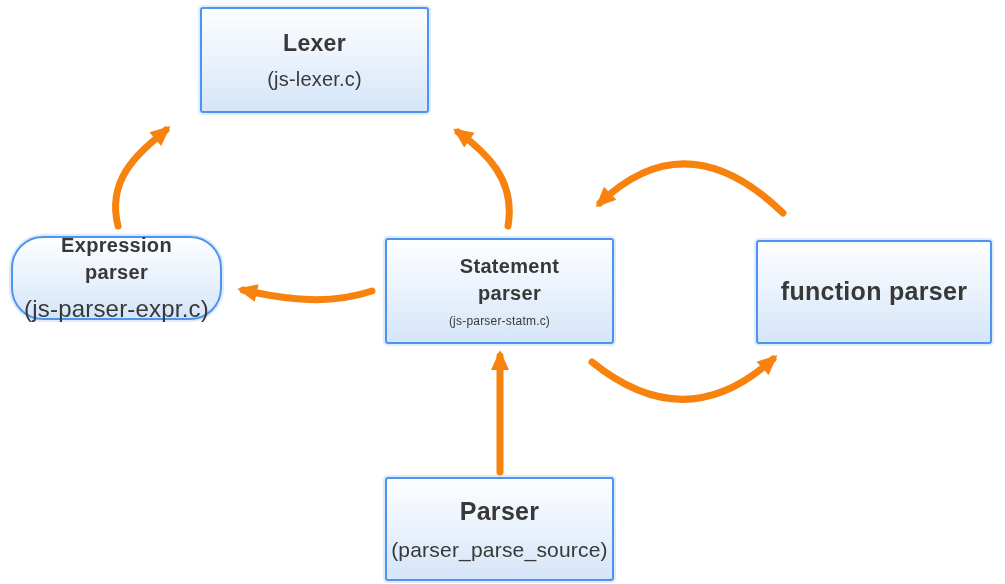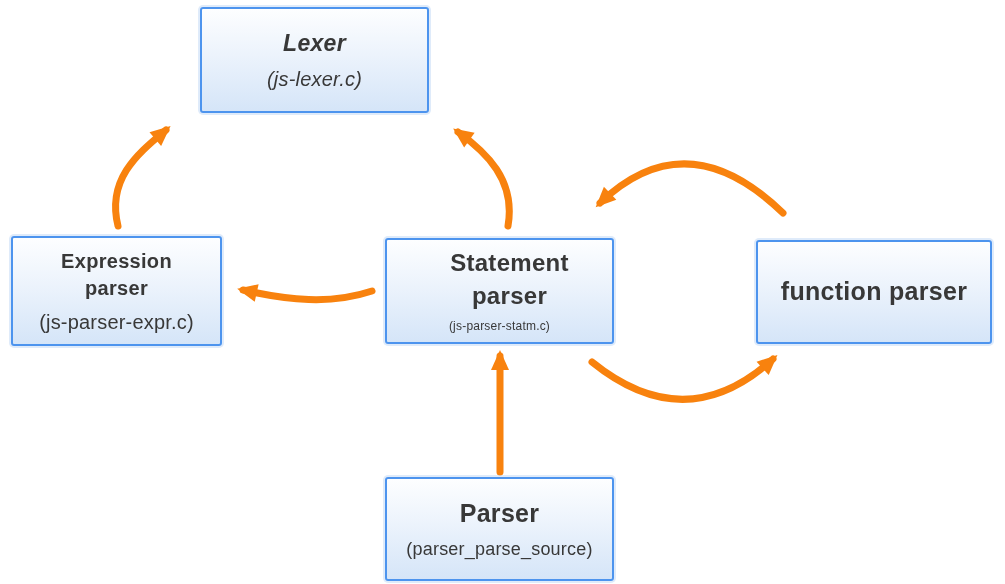--- a/index.html
+++ b/index.html
@@ -55,39 +55,39 @@
     font-weight: bold;
     white-space: pre-line;
     line-height: 1.35;
     letter-spacing: 0.3px;
   }
   .node-subtitle {
     margin-top: 7px;
     line-height: 1.3;
     letter-spacing: 0.2px;
   }
-  .node--lexer            { left: 200px; top: 7px;   width: 229px; height: 106px; font-style: italic; }
+  .node--lexer            { left: 200px; top: 7px;   width: 229px; height: 106px; }
   .node--lexer .node-title     { font-size: 23px; }
   .node--lexer .node-subtitle  { font-size: 20px; }
 
-  .node--expression       { left: 11px;  top: 236px; width: 211px; height: 110px; }
+  .node--expression       { left: 11px;  top: 236px; width: 211px; height: 84px; border-radius: 32px; }
   .node--expression .node-title    { font-size: 20px; }
-  .node--expression .node-subtitle { font-size: 20px; }
+  .node--expression .node-subtitle { font-size: 24px; }
 
   .node--statement        { left: 385px; top: 238px; width: 229px; height: 106px; }
-  .node--statement .node-title     { font-size: 24px; margin-left: 20px; }
+  .node--statement .node-title     { font-size: 20px; margin-left: 20px; }
   .node--statement .node-subtitle  { font-size: 12px; }
 
   .node--function         { left: 756px; top: 240px; width: 236px; height: 104px; }
   .node--function .node-title      { font-size: 25px; }
   .node--function .node-subtitle   { font-size: 17px; }
 
   .node--parser           { left: 385px; top: 477px; width: 229px; height: 104px; }
   .node--parser .node-title        { font-size: 25px; }
-  .node--parser .node-subtitle     { font-size: 18px; }
+  .node--parser .node-subtitle     { font-size: 21px; }
 </style>
 </head>
 <body>
 
 <div class="canvas">
 
   <svg class="arrow-layer" viewBox="0 0 1005 584" xmlns="http://www.w3.org/2000/svg">
     <defs>
       <marker id="ah" viewBox="0 0 22 20" refX="15" refY="10" markerWidth="22" markerHeight="20" markerUnits="userSpaceOnUse" orient="auto">
         <path class="arrowhead-shape" d="M1 1 L21 10 L1 19 Z"></path>

